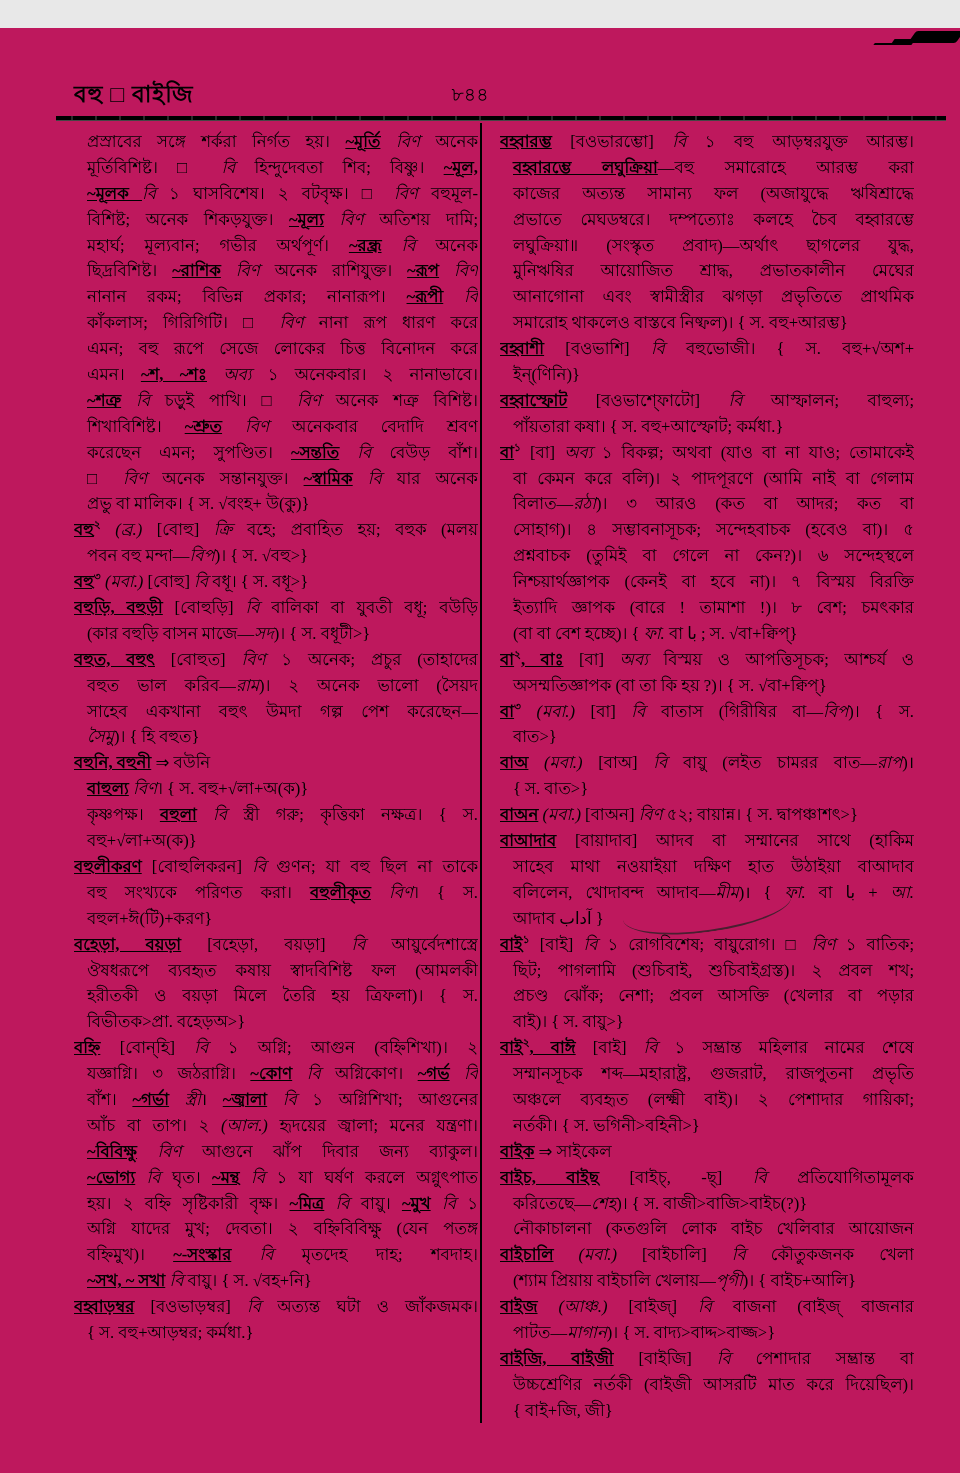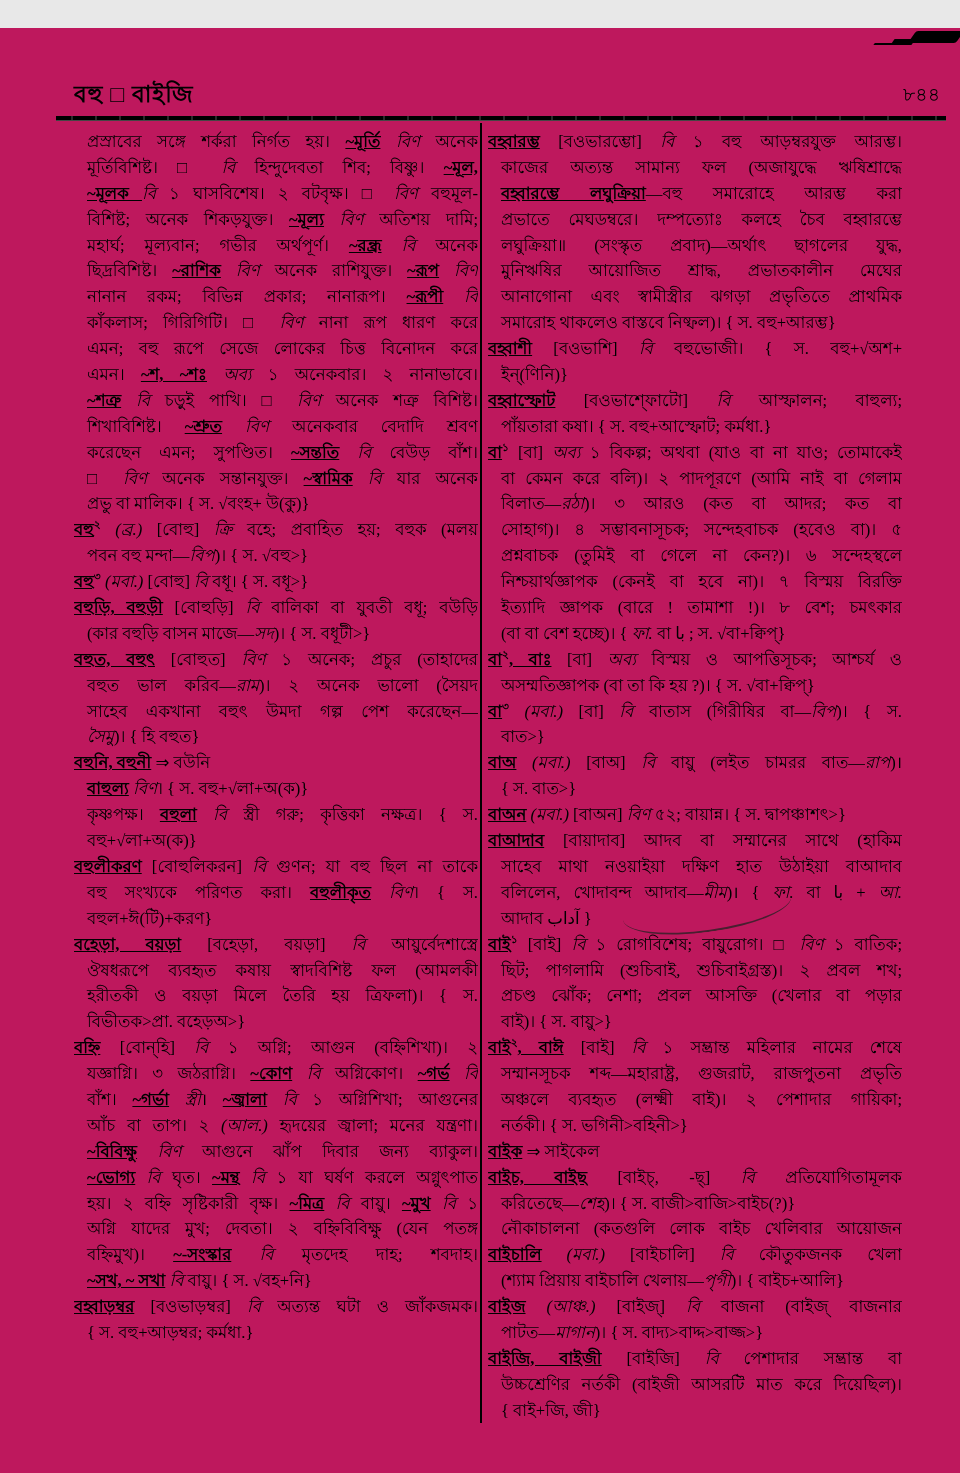--- a/index.html
+++ b/index.html
@@ -1,26 +1,26 @@
 <!DOCTYPE html>
 <html><head>
 <meta charset="utf-8">
 <style>
   html,body{margin:0;padding:0;background:#e8e8e8;}
   .page{position:relative;width:960px;height:1473px;background:#be185d;color:#000;
         font-family:"Liberation Serif","DejaVu Sans",serif;overflow:hidden;margin-top:28px;}
   .running-head{position:absolute;left:74px;top:48px;font-weight:bold;font-size:23px;letter-spacing:1px;}
-  .pageno{position:absolute;left:0;top:52px;width:940px;text-align:right;font-size:19px;}
+  .pageno{position:absolute;left:0;top:52px;width:940px;text-align:center;font-size:19px;}
   .rule{position:absolute;left:56px;top:88px;width:890px;height:4px;
         background:repeating-linear-gradient(90deg,#000 0 15px,#2a2a2a 15px 17px,#000 17px 24px);
         border-bottom:1px solid #444;}
   .divider{position:absolute;left:480px;top:95px;width:2px;height:1300px;background:#000;}
   .col{position:absolute;top:101px;font-size:16.6px;line-height:25.9px;}
   .col-left{left:74px;width:404px;}
-  .col-right{left:488px;width:414px;}
+  .col-right{left:500px;width:414px;}
   .line{height:25.9px;overflow:hidden;text-align:justify;text-align-last:justify;}
   .line.ind{padding-left:13px;}
   .line.nojust{text-align-last:left;}
   .b{font-weight:bold;text-decoration:underline;}
   .i{font-style:italic;}
   .sup{vertical-align:super;font-size:64%;font-weight:bold;line-height:0;}
   .smudge{position:absolute;right:0;top:3px;width:48px;height:12px;background:#000;
           transform:skewX(-35deg);border-radius:2px;
           box-shadow:-20px 4px 0 -4px #000,-38px 7px 0 -5px #000;}
   .pen-stroke{position:absolute;left:622px;top:856px;width:170px;height:46px;
@@ -79,22 +79,22 @@
       <div class="line ind"><span class="b">~ভোগ্য</span><span class="i"> বি</span><span> ঘৃত। </span><span class="b">~মন্থ</span><span class="i"> বি</span><span> ১ যা ঘর্ষণ করলে অগ্নুৎপাত</span></div>
       <div class="line ind"><span>হয়। ২ বহ্নি সৃষ্টিকারী বৃক্ষ। </span><span class="b">~মিত্র</span><span class="i"> বি</span><span> বায়ু। </span><span class="b">~মুখ</span><span class="i"> বি</span><span> ১</span></div>
       <div class="line ind"><span>অগ্নি যাদের মুখ; দেবতা। ২ বহ্নিবিবিক্ষু (যেন পতঙ্গ</span></div>
       <div class="line ind"><span>বহ্নিমুখ)। </span><span class="b">~-সংস্কার</span><span class="i"> বি</span><span> মৃতদেহ দাহ; শবদাহ।</span></div>
       <div class="line ind nojust"><span class="b">~সখ, ~ সখা</span><span class="i"> বি</span><span> বায়ু। { স. √বহ+নি}</span></div>
       <div class="line"><span class="b">বহ্বাড়ম্বর</span><span> [বওভাড়ম্বর] </span><span class="i">বি</span><span> অত্যন্ত ঘটা ও জাঁকজমক।</span></div>
       <div class="line ind nojust"><span>{ স. বহু+আড়ম্বর; কর্মধা.}</span></div>
     </div>
   <div id="right-col" class="col col-right">
       <div class="line"><span class="b">বহ্বারম্ভ</span><span> [বওভারম্ভো] </span><span class="i">বি</span><span> ১ বহু আড়ম্বরযুক্ত আরম্ভ।</span></div>
+      <div class="line ind"><span class="b">বহ্বারম্ভে লঘুক্রিয়া</span><span>—বহু সমারোহে আরম্ভ করা</span></div>
       <div class="line ind"><span>কাজের অত্যন্ত সামান্য ফল (অজাযুদ্ধে ঋষিশ্রাদ্ধে</span></div>
-      <div class="line ind"><span class="b">বহ্বারম্ভে লঘুক্রিয়া</span><span>—বহু সমারোহে আরম্ভ করা</span></div>
       <div class="line ind"><span>প্রভাতে মেঘডম্বরে। দম্পত্যোঃ কলহে চৈব বহ্বারম্ভে</span></div>
       <div class="line ind"><span>লঘুক্রিয়া॥ (সংস্কৃত প্রবাদ)—অর্থাৎ ছাগলের যুদ্ধ,</span></div>
       <div class="line ind"><span>মুনিঋষির আয়োজিত শ্রাদ্ধ, প্রভাতকালীন মেঘের</span></div>
       <div class="line ind"><span>আনাগোনা এবং স্বামীস্ত্রীর ঝগড়া প্রভৃতিতে প্রাথমিক</span></div>
       <div class="line ind nojust"><span>সমারোহ থাকলেও বাস্তবে নিষ্ফল)। { স. বহু+আরম্ভ}</span></div>
       <div class="line"><span class="b">বহ্বাশী</span><span> [বওভাশি] </span><span class="i">বি</span><span> বহুভোজী। { স. বহু+√অশ+</span></div>
       <div class="line ind nojust"><span>ইন্(ণিনি)}</span></div>
       <div class="line"><span class="b">বহ্বাস্ফোট</span><span> [বওভাশ্ফোটো] </span><span class="i">বি</span><span> আস্ফালন; বাহুল্য;</span></div>
       <div class="line ind nojust"><span>পাঁয়তারা কষা। { স. বহু+আস্ফোট; কর্মধা.}</span></div>
       <div class="line"><span class="b">বা</span><span class="sup">১</span><span> [বা] </span><span class="i">অব্য</span><span> ১ বিকল্প; অথবা (যাও বা না যাও; তোমাকেই</span></div>

